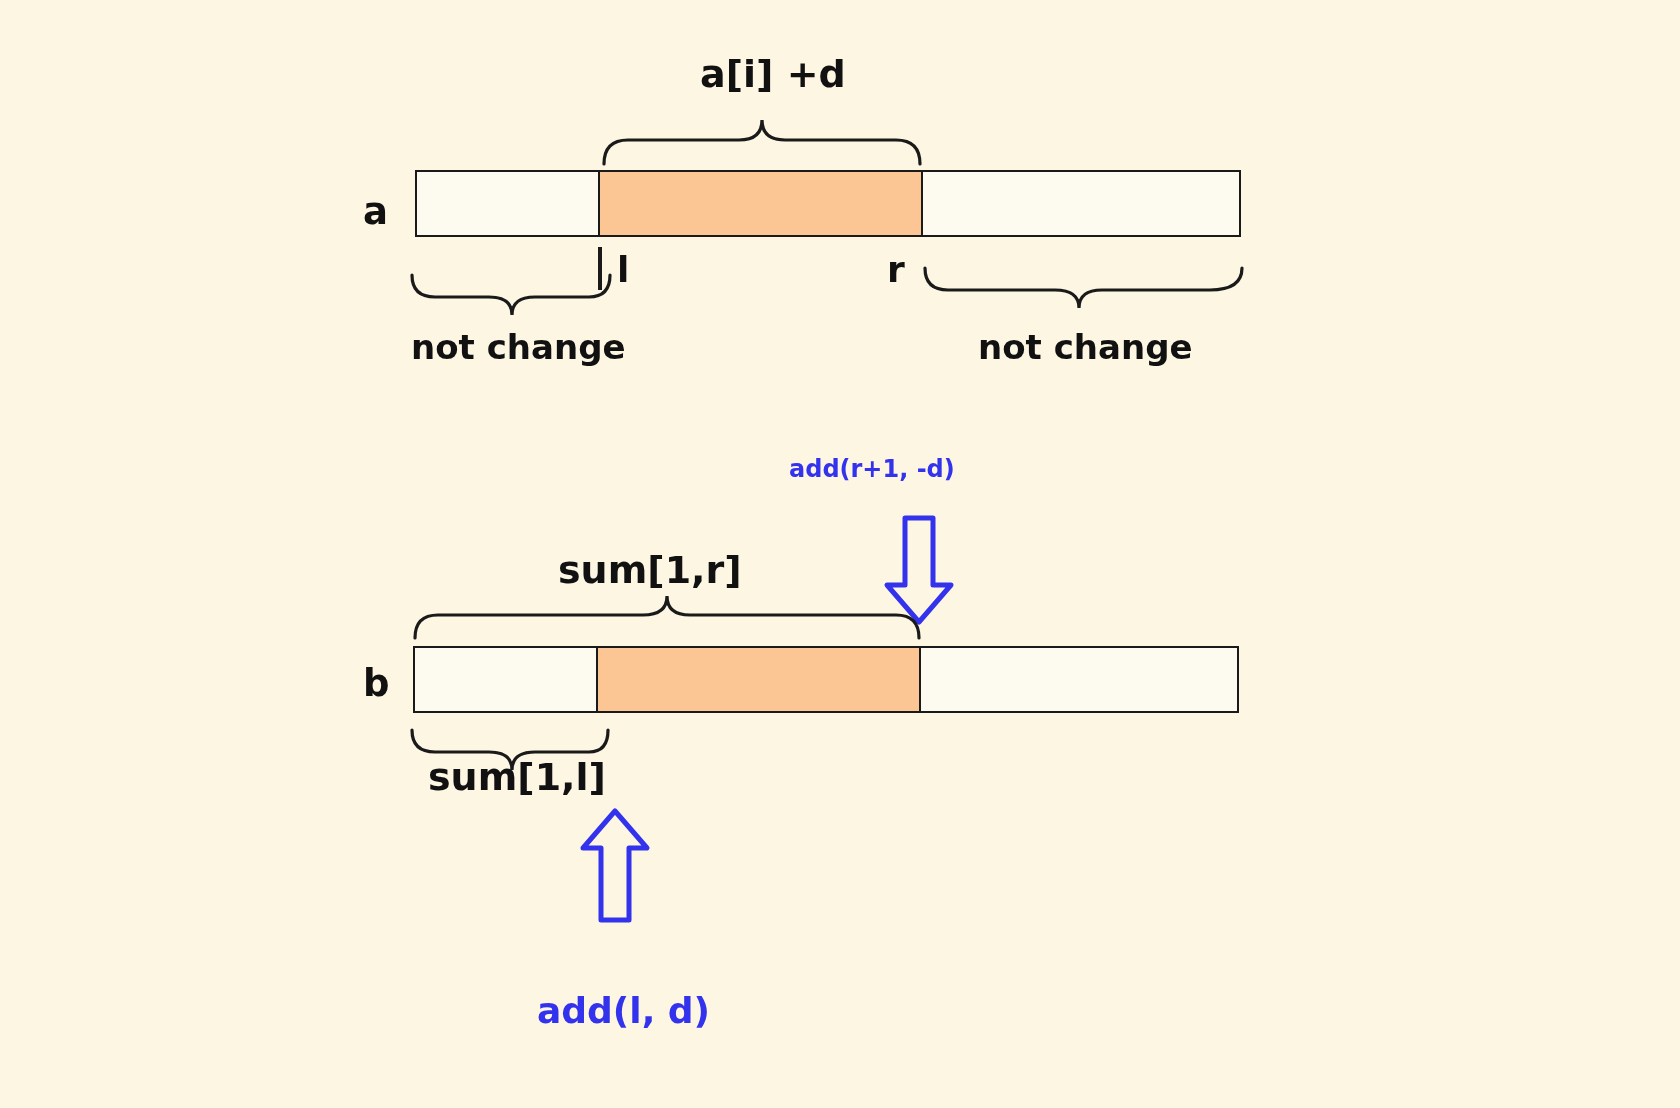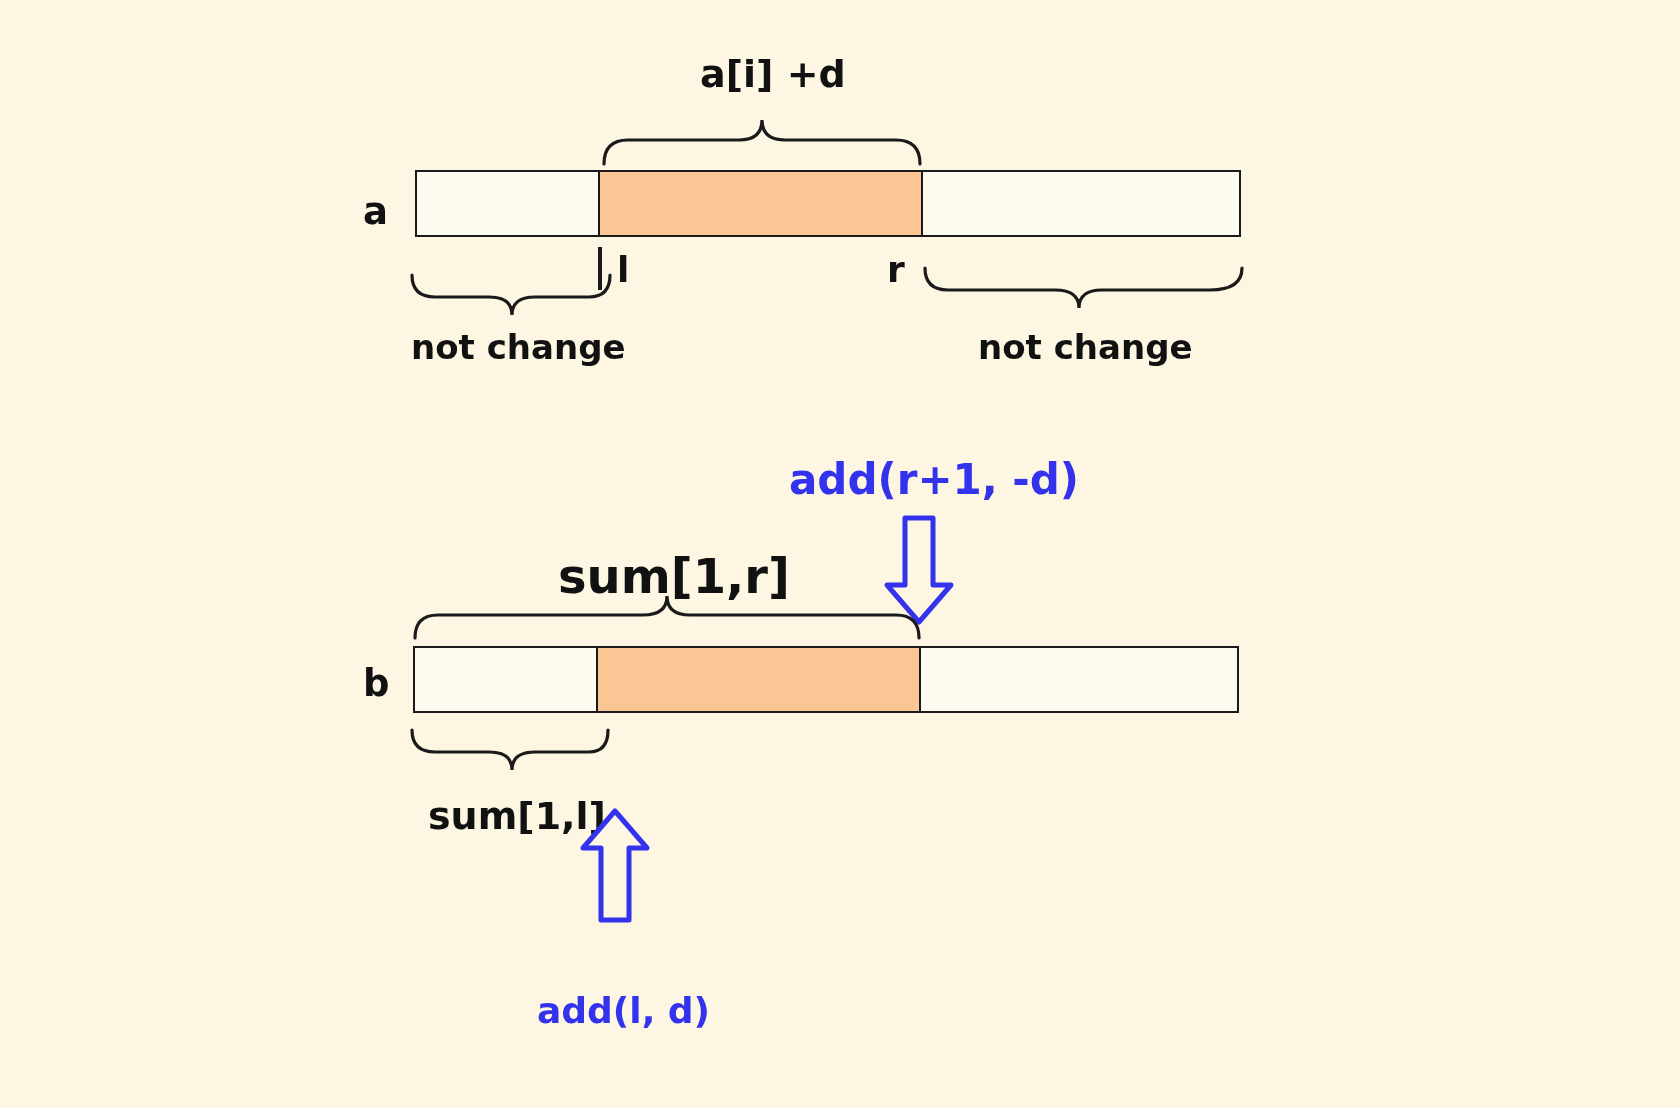--- a/index.html
+++ b/index.html
@@ -48,42 +48,42 @@
   <svg width="1680" height="1108">
 
     <path d="M 412,275 Q 412,297 435,297 L 489,297 Q 512,297 512,315 Q 512,297 535,297 L 589,297 Q 610,297 610,275" fill="none" stroke="#1a1a1a" stroke-width="3.2" stroke-linecap="round"></path>
 
     <path d="M 925,268 Q 925,290 948,290 L 1055,290 Q 1079,290 1079,308 Q 1079,290 1102,290 L 1210,290 Q 1242,290 1242,268" fill="none" stroke="#1a1a1a" stroke-width="3.2" stroke-linecap="round"></path>
   </svg>
 
   <div class="lbl" style="left:411px;top:327px;font-size:34px;">not change</div>
   <div class="lbl" style="left:978px;top:327px;font-size:34px;">not change</div>
 
-  <div class="lbl-blue" style="left:789px;top:455px;font-size:42px;">add(r+1, -d)</div>
+  <div class="lbl-blue" style="left:789px;top:455px;font-size:24px;">add(r+1, -d)</div>
 
   <svg width="1680" height="1108">
     <path d="M 905,518 L 933,518 L 933,585 L 951,585 L 919,622 L 887,585 L 905,585 Z" fill="#fdf6e3" stroke="#3333ee" stroke-width="5" stroke-linejoin="round"></path>
   </svg>
 
-  <div class="lbl" style="left:558px;top:548px;font-size:48px;">sum[1,r]</div>
+  <div class="lbl" style="left:558px;top:548px;font-size:38px;">sum[1,r]</div>
 
   <svg width="1680" height="1108">
     <path d="M 415,638 Q 415,615 438,615 L 643,615 Q 667,615 667,596 Q 667,615 690,615 L 896,615 Q 919,615 919,638" fill="none" stroke="#1a1a1a" stroke-width="3.2" stroke-linecap="round"></path>
   </svg>
 
   <div class="arr-name" style="left:363px;top:662px;">b</div>
 
   <div class="bar" style="left:413px;top:646px;width:826px;height:67px;"></div>
   <div class="seg-fill" style="left:596px;top:646px;width:325px;height:67px;"></div>
 
   <svg width="1680" height="1108">
     <path d="M 412,730 Q 412,752 435,752 L 489,752 Q 512,752 512,770 Q 512,752 535,752 L 589,752 Q 608,752 608,730" fill="none" stroke="#1a1a1a" stroke-width="3.2" stroke-linecap="round"></path>
   </svg>
 
-  <div class="lbl" style="left:428px;top:794px;font-size:38px;text-align:right;">sum[1,l]</div>
+  <div class="lbl" style="left:428px;top:755px;font-size:38px;text-align:right;">sum[1,l]</div>
 
   <svg width="1680" height="1108">
     <path d="M 601,920 L 601,848 L 583,848 L 615,811 L 647,848 L 629,848 L 629,920 Z" fill="#fdf6e3" stroke="#3333ee" stroke-width="5" stroke-linejoin="round"></path>
   </svg>
 
   <div class="lbl-blue" style="left:537px;top:945px;font-size:36px;margin-top:45px;">add(l, d)</div>
 
 </div>
 
 </body></html>

